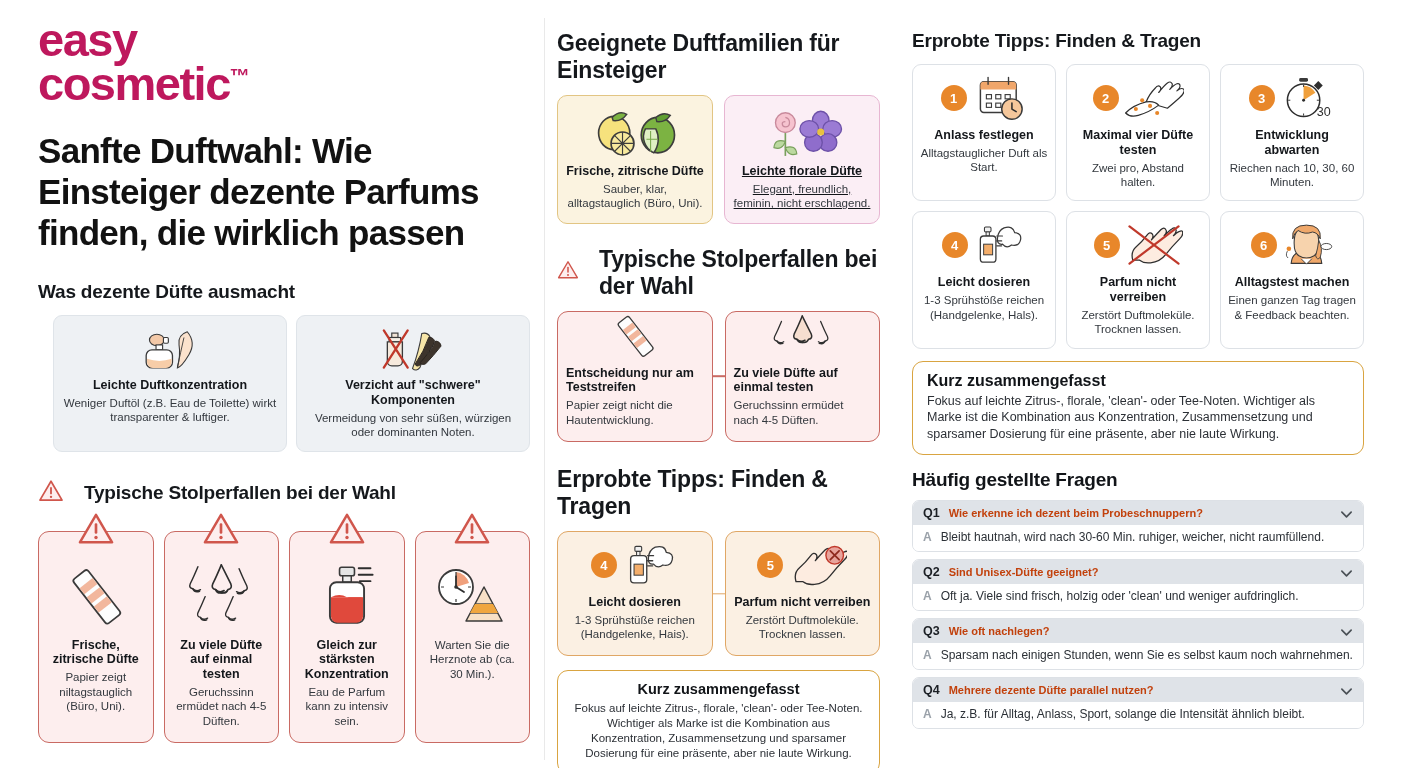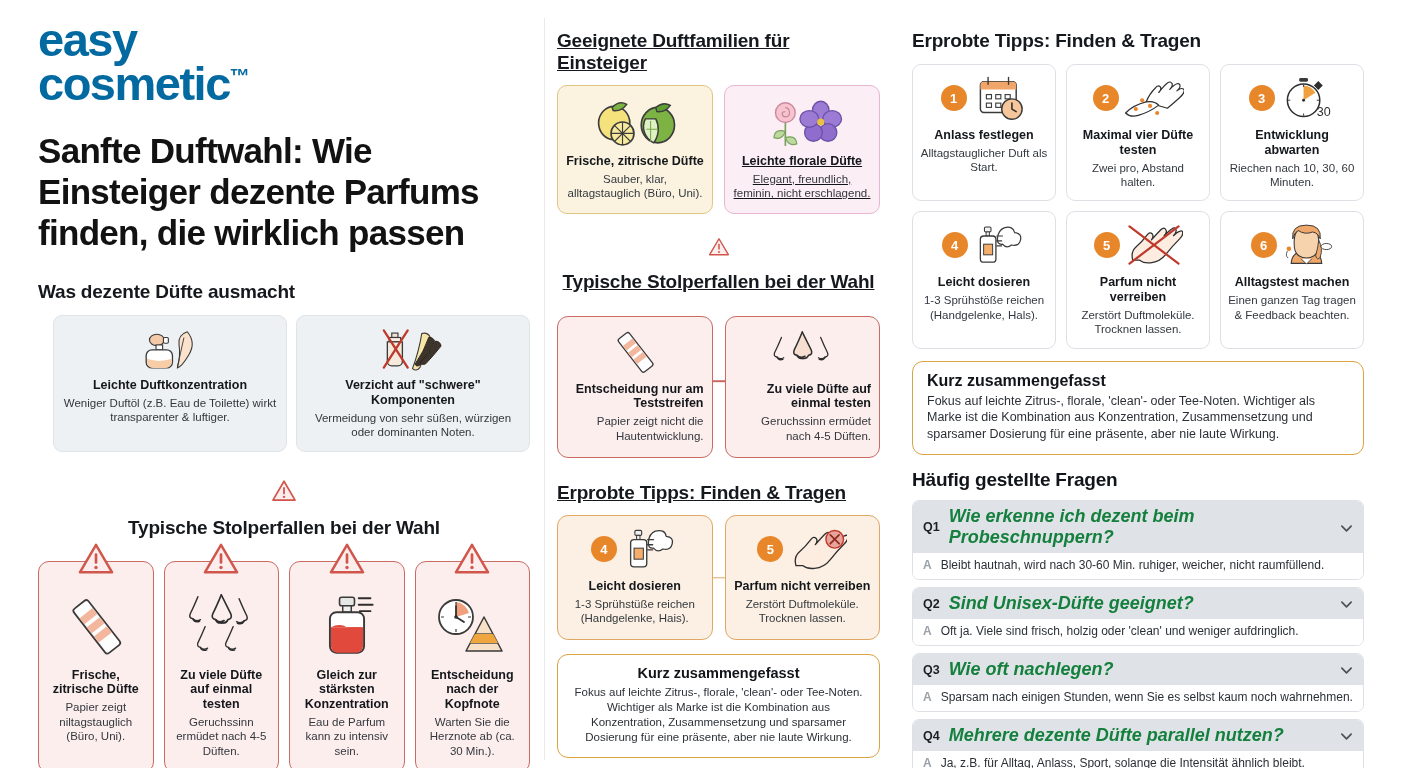--- a/index.html
+++ b/index.html
@@ -11,28 +11,28 @@
     overflow: hidden;
   }
   .page { display: flex; width: 1408px; height: 768px; padding: 18px 16px 8px 38px; gap: 0; }
 
   
   .col-left   { width: 506px; flex: 0 0 506px; padding-right: 14px; }
   .col-mid    { width: 350px; flex: 0 0 350px; padding: 12px 14px 0 12px; border-left: 1px solid #e9e9e9; }
   .col-right  { width: 470px; flex: 0 0 470px; padding: 12px 0 0 18px; }
 
   
-  .brand { font-size: 47px; font-weight: 800; line-height: .93; letter-spacing: -1.5px; color: #0369a1; margin-bottom: 26px; }
+  .brand { font-size: 47px; font-weight: 800; line-height: .93; letter-spacing: -1.5px; color: #be185d; margin-bottom: 26px; }
   .brand .tm { font-size: 20px; vertical-align: super; letter-spacing: 0; font-weight: 700; }
 
   h1.headline { font-size: 35px; font-weight: 800; line-height: 1.16; letter-spacing: -.7px; color: #121212; margin-bottom: 28px; }
 
   h2.sec { font-size: 19px; font-weight: 800; color: #15181c; margin-bottom: 12px; letter-spacing: -.2px; }
-  h2.sec-mid { font-size: 19px; font-weight: 800; color: #15181c; margin-bottom: 11px; letter-spacing: -.2px; text-decoration: underline; }
-  h2.sec-ico { display: flex; align-items: center; gap: 8px; flex-direction: column; }
+  h2.sec-mid { font-size: 23px; font-weight: 800; color: #15181c; margin-bottom: 11px; letter-spacing: -.2px; }
+  h2.sec-ico { display: flex; align-items: center; gap: 20px; }
 
   
   .card-title { font-weight: 800; font-size: 12.5px; line-height: 1.18; margin-bottom: 3px; color: #14171b; }
   .card-desc  { font-size: 11.5px; line-height: 1.26; color: #33383e; }
   .ico { display: flex; align-items: center; justify-content: center; }
 
   
   .aspects { display: flex; gap: 9px; margin-left: 15px; }
   .aspect {
     flex: 1; background: #eef1f4; border: 1px solid #dfe4e9; border-radius: 9px;
@@ -57,21 +57,21 @@
   .fam-card { flex: 1; border-radius: 10px; padding: 10px 8px 12px; text-align: center; }
   .fam-card.citrus { background: #fbf3e0; border: 1.4px solid #e2c583; }
   .fam-card.floral { background: #fbeef5; border: 1.4px solid #e7b6d2; text-decoration: underline; }
   .fam-card .ico { height: 52px; margin-bottom: 6px; }
   .fam-card .card-title { font-size: 12.5px; }
 
   
   .pair { display: flex; gap: 12px; position: relative; }
   .pair-card {
     flex: 1; background: #fdeeee; border: 1.6px solid #c96a63; border-radius: 11px;
-    padding: 11px 8px 14px; text-align: right; min-height: 120px; margin-top: 12px;
+    padding: 0 8px 14px; text-align: left; min-height: 120px;
   }
   .pair-card .ico { height: 46px; margin-bottom: 8px; }
   .pair .conn { position: absolute; top: 50%; left: 50%; width: 14px; height: 1.6px; background: #c96a63; transform: translate(-50%,-50%); }
 
   
   .tip-pair { display: flex; gap: 12px; position: relative; }
   .tip-card {
     flex: 1; background: #fbf0e3; border: 1.4px solid #e0a765; border-radius: 11px;
     padding: 10px 8px 13px; text-align: center; position: relative; min-height: 118px;
   }
@@ -99,21 +99,21 @@
   }
   .tgc .row { display: flex; align-items: center; justify-content: center; gap: 5px; height: 48px; margin-bottom: 6px; }
   .tgc .card-title { font-size: 12.5px; }
   .tgc .card-desc { font-size: 11.5px; }
 
   
   h2.faq-h { font-size: 19px; font-weight: 800; margin: 14px 0 9px; letter-spacing: -.2px; }
   .faq-item { border: 1px solid #dde1e6; border-radius: 7px; overflow: hidden; margin-bottom: 7px; background: #fff; }
   .faq-q { background: #dfe3e8; display: flex; align-items: center; gap: 9px; padding: 5px 10px; }
   .faq-q .qn { font-size: 12.5px; font-weight: 800; color: #1b1f24; flex: 0 0 auto; }
-  .faq-q .qt { font-size: 18px; font-weight: 800; color: #15803d; flex: 1; font-style: italic; }
+  .faq-q .qt { font-size: 11px; font-weight: 800; color: #c2410c; flex: 1; }
   .faq-q .chev { width: 13px; height: 13px; flex: 0 0 13px; }
   .faq-a { display: flex; align-items: flex-start; gap: 9px; padding: 5px 10px 6px; background: #fff; }
   .faq-a .an { font-size: 12px; color: #9aa1a9; font-weight: 600; flex: 0 0 auto; }
   .faq-a .at { font-size: 12px; color: #2b3036; line-height: 1.25; }
 
   .mt18 { margin-top: 18px; } .mt14 { margin-top: 14px; } .mt12 { margin-top: 12px; }
 </style>
 </head>
 <body>
 
@@ -456,21 +456,20 @@
 
       <div class="pitfall">
         <span class="warn-top"><svg width="38" height="36" viewBox="0 0 40 38">
               <use href="#g-warn"></use>
             </svg></span>
         <div class="ico">
             <svg width="76" height="64" viewBox="0 0 76 60">
               <use href="#g-clockpyramid"></use>
             </svg>
           </div>
-        <div class="card-title">Entscheidung nach der Kopfnote</div>
         <div class="card-desc">Warten Sie die Herznote ab (ca. 30 Min.).</div>
       </div>
     </div>
   </div>
 
   <div class="col-mid">
 
     <h2 class="sec-mid">Geeignete Duftfamilien für Einsteiger</h2>
 
     <div class="fam">

